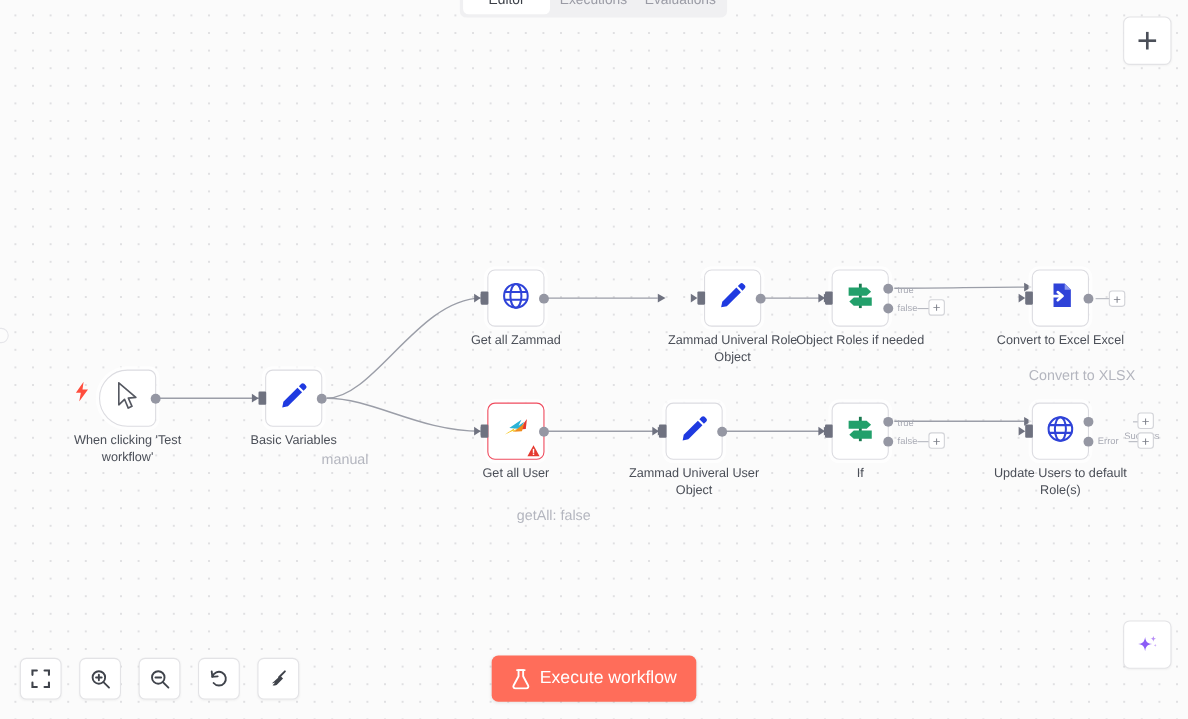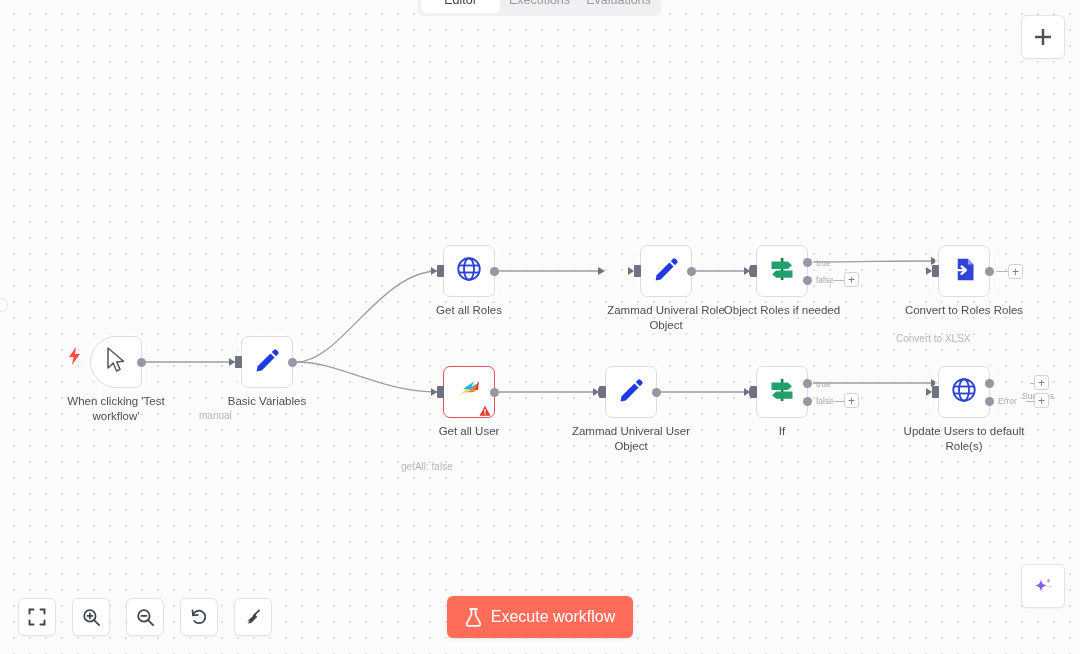--- a/index.html
+++ b/index.html
@@ -80,22 +80,22 @@
   .node-box.error { border-color: #ef4b5e; }
   .node-label {
     position: absolute; top: 58px; left: 50%;
     transform: translateX(-50%);
     width: 126px; text-align: center;
     font-size: 11.5px; color: #4b4f58; line-height: 1.28;
     white-space: normal;
   }
   .node-sub {
     position: absolute; left: 50%; transform: translateX(-50%);
-    width: 136px; text-align: left;
-    font-size: 10px; color: #b4b6bf;
+    width: 136px; text-align: right;
+    font-size: 13px; color: #b4b6bf;
   }
   .sub1 { top: 74px; }
   .sub2 { top: 88px; }
   .sub3 { top: 95px; }
 
   .port {
     position: absolute; width: 9px; height: 9px;
     background: #9597a3; border-radius: 50%; top: 50%;
     margin-top: -4.5px;
   }
@@ -219,21 +219,21 @@
       <span>
         <svg width="28" height="28" viewBox="0 0 24 24" fill="none" stroke="#2f43d8" stroke-width="1.6">
           <circle cx="12" cy="12" r="9.2"></circle>
           <ellipse cx="12" cy="12" rx="4.3" ry="9.2"></ellipse>
           <line x1="2.8" y1="9" x2="21.2" y2="9"></line>
           <line x1="2.8" y1="15" x2="21.2" y2="15"></line>
         </svg>
       </span>
       <span class="port out"></span>
     </div>
-    <div class="node-label">Get all Roles</div>
+    <div class="node-label">Get all Zammad</div>
   </div>
 
   <div class="node" style="left:640px; top:245px;">
     <div class="node-box">
       <span class="port-in"></span>
       <span>
         <svg width="27" height="27" viewBox="0 0 24 24">
           <path d="M3.2 17.1 L14.6 5.7 L18.3 9.4 L6.9 20.8 L2.3 21.7 Z" fill="#1f3ae0"></path>
           <path d="M15.8 4.5 L17.7 2.6 C18.4 1.9 19.4 1.9 20.1 2.6 L21.4 3.9 C22.1 4.6 22.1 5.6 21.4 6.3 L19.5 8.2 Z" fill="#1f3ae0"></path>
         </svg>
@@ -270,21 +270,21 @@
         <svg width="27" height="27" viewBox="0 0 24 24">
           <path d="M6 2.5 H15 L20 7.5 V21.5 H6 Z" fill="#2f43d8"></path>
           <path d="M15 2.5 V7.5 H20 Z" fill="#8e9aef"></path>
           <path d="M2.2 12.6 H12.5 M9.4 9.3 L13.3 12.6 L9.4 15.9" stroke="#ffffff" stroke-width="2.1" fill="none" stroke-linecap="round" stroke-linejoin="round"></path>
         </svg>
       </span>
       <span class="port out"></span>
     </div>
     <div class="stub-line" style="left:58px; top:26px; width:18px;"></div>
     <div class="plus-stub" style="left:70px; top:19px;">+</div>
-    <div class="node-label">Convert to Roles Roles</div>
+    <div class="node-label">Convert to Excel Excel</div>
     <div class="node-sub sub2">Convert to XLSX</div>
   </div>
 
   <div class="node" style="left:443px; top:366px;">
     <div class="node-box error">
       <span class="port-in"></span>
       <span>
         <svg width="28" height="28" viewBox="0 0 28 28">
           <path d="M4 19 L13 13 L11 17 L17 13 Z" fill="#f5c518"></path>
           <path d="M8 13 L19 5.5 L16.5 11 L21.5 7.5 L18 14 Z" fill="#2bb3d6"></path>

